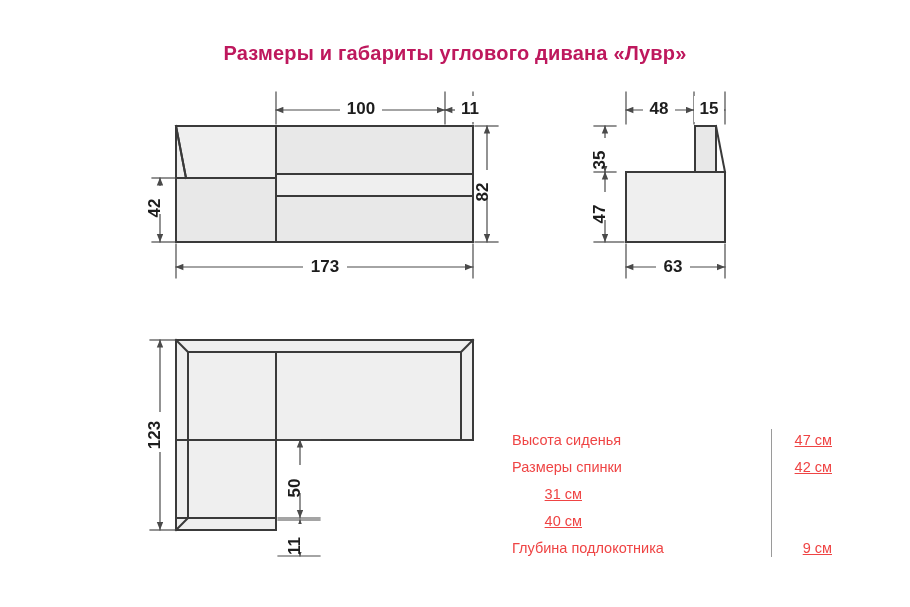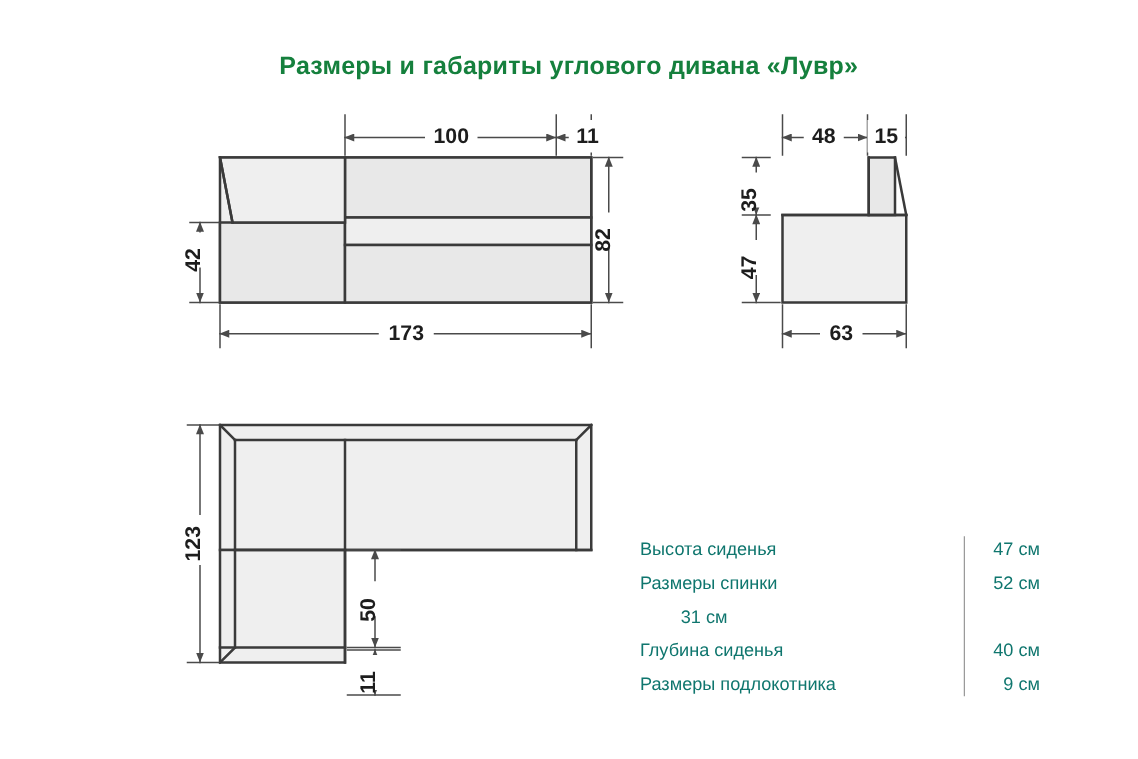--- a/index.html
+++ b/index.html
@@ -23,53 +23,54 @@
 
   .title {
     position: absolute;
     top: 42px;
     left: 0;
     width: 910px;
     text-align: center;
     font-size: 20px;
     font-weight: bold;
     letter-spacing: 0.2px;
-    color: #15803d;
+    color: #be185d;
   }
 
   svg.diagram {
     position: absolute;
     top: 0;
     left: 0;
   }
 
   
   .specs {
     position: absolute;
     left: 512px;
     top: 427px;
     width: 330px;
     font-size: 14.5px;
-    color: #0f766e;
+    color: #ef4444;
   }
   .spec-row {
     display: flex;
     align-items: baseline;
     height: 27px;
     line-height: 27px;
   }
   .spec-label {
     flex: 0 0 250px;
     white-space: nowrap;
   }
   .spec-value {
     flex: 0 0 auto;
     text-align: right;
     width: 70px;
     white-space: nowrap;
+    text-decoration: underline;
   }
   .spec-sep {
     position: absolute;
     left: 259px;
     top: 2px;
     width: 1px;
     height: 128px;
     background: #9a9a9a;
   }
 </style>
@@ -242,28 +243,27 @@
 
   <div class="specs">
     <div class="spec-sep"></div>
 
     <div class="spec-row">
       <div class="spec-label">Высота сиденья</div>
       <div class="spec-value">47 см</div>
     </div>
     <div class="spec-row">
       <div class="spec-label">Размеры спинки</div>
-      <div class="spec-value">52 см</div>
+      <div class="spec-value">42 см</div>
     </div>
     <div class="spec-row">
       <div class="spec-value">31 см</div>
     </div>
     <div class="spec-row">
-      <div class="spec-label">Глубина сиденья</div>
       <div class="spec-value">40 см</div>
     </div>
     <div class="spec-row">
-      <div class="spec-label">Размеры подлокотника</div>
+      <div class="spec-label">Глубина подлокотника</div>
       <div class="spec-value">9 см</div>
     </div>
   </div>
 
 </div>
 
 </body></html>

